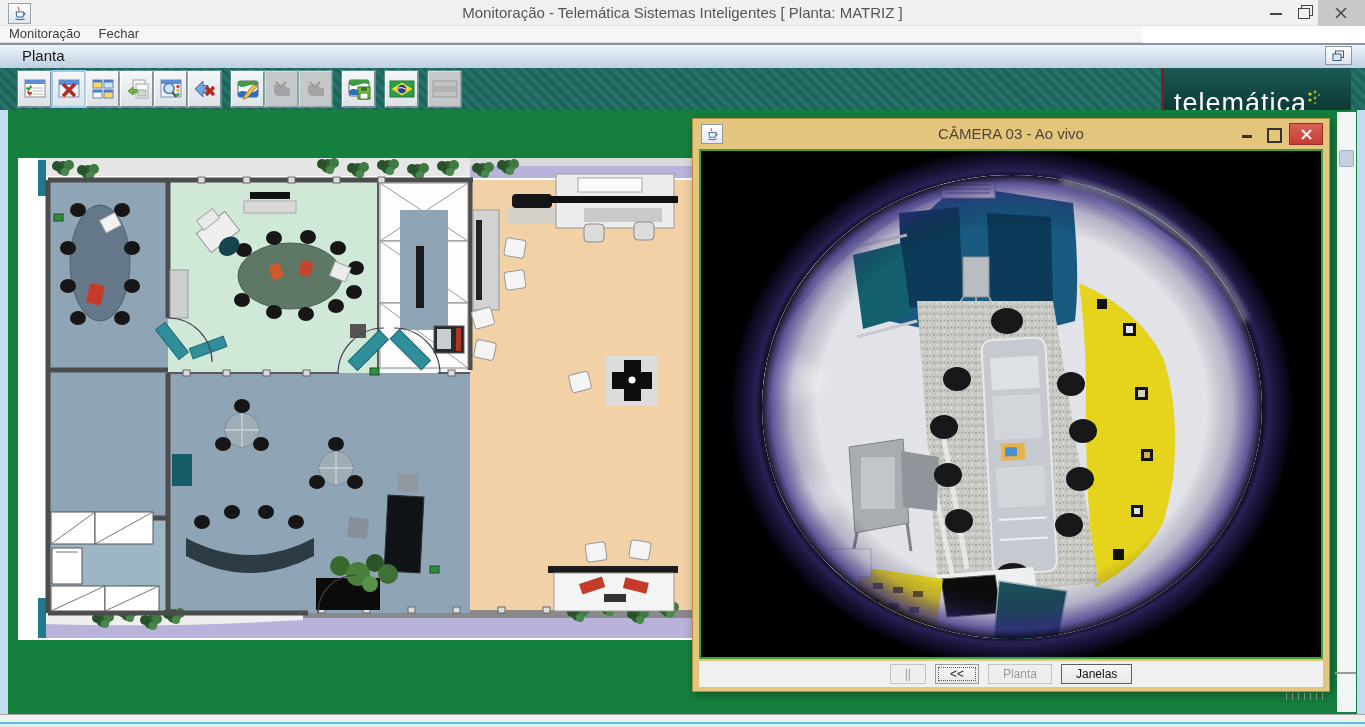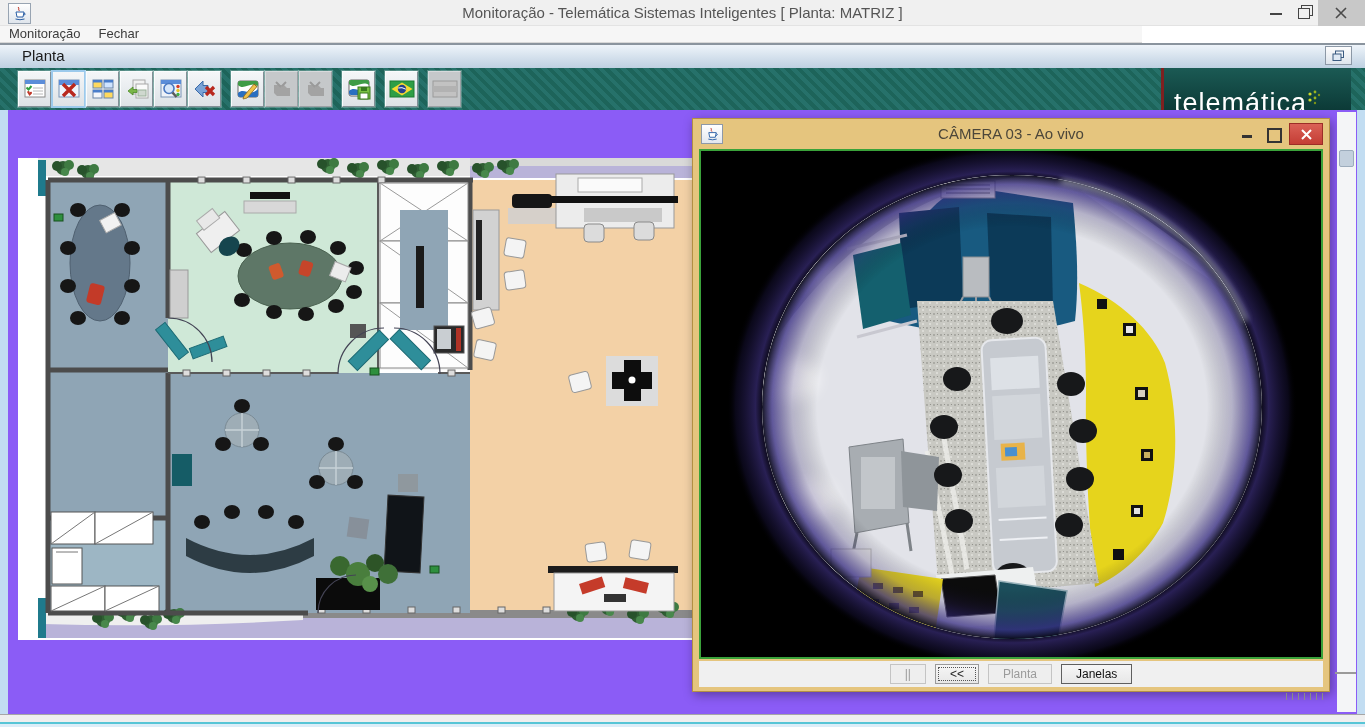--- a/index.html
+++ b/index.html
@@ -31,21 +31,21 @@
   .tbtn{width:33px;height:36px;margin-right:1px;display:flex;align-items:center;justify-content:center;background:linear-gradient(#f4f6f8,#dde2e6);border:1px solid;border-color:#fafcfd #828f96 #828f96 #fafcfd;box-shadow:0 0 0 1px rgba(255,255,255,.25);}
   .tbtn.dis{background:#c5c8ca;border-color:#d8dadc #9aa0a4 #9aa0a4 #d8dadc;}
   .tbtn.hl{outline:2px solid #9ccaec;outline-offset:-1px;}
   .sp8{width:8px;} .sp40{width:9px;} .m1{margin-left:10px;} 
   .logo{position:absolute;right:14px;top:0;width:190px;height:42px;background:linear-gradient(#1b5a54,#0c3a37);border-left:3px solid #7e2020;padding:20px 8px 0 10px;}
   .logo-brand{font-size:27px;color:#fff;letter-spacing:1px;line-height:26px;display:inline-block;}
   .logo-dots{display:inline-block;vertical-align:4px;}
   .logo-tag{font-size:6.5px;color:#e8d44a;letter-spacing:3.2px;display:block;text-align:center;margin-top:-2px;}
 
   
-  .content{position:absolute;left:8px;top:110px;width:1349px;height:604px;background:#8b5cf6;overflow:hidden;}
+  .content{position:absolute;left:8px;top:110px;width:1349px;height:604px;background:#15803d;overflow:hidden;}
   .border-l{position:absolute;left:0;top:110px;width:8px;height:604px;background:#c2ddf2;}
   .border-r{position:absolute;right:0;top:110px;width:8px;height:604px;background:#c2ddf2;}
   .statusstrip{position:absolute;left:0;top:714px;width:1365px;height:8px;background:#efefef;border-top:1px solid #a6a6a6;}
   .edge-cyan{position:absolute;left:0;top:722px;width:1365px;height:2px;background:#57c5d6;}
   .edge-blue{position:absolute;left:0;top:724px;width:1365px;height:3px;background:#dcedf8;}
 
   .floorplan{position:absolute;left:10px;top:48px;width:675px;height:482px;}
 
   
   .vscroll{position:absolute;left:1329px;top:2px;width:19px;height:600px;background:#f4f5f7;}

